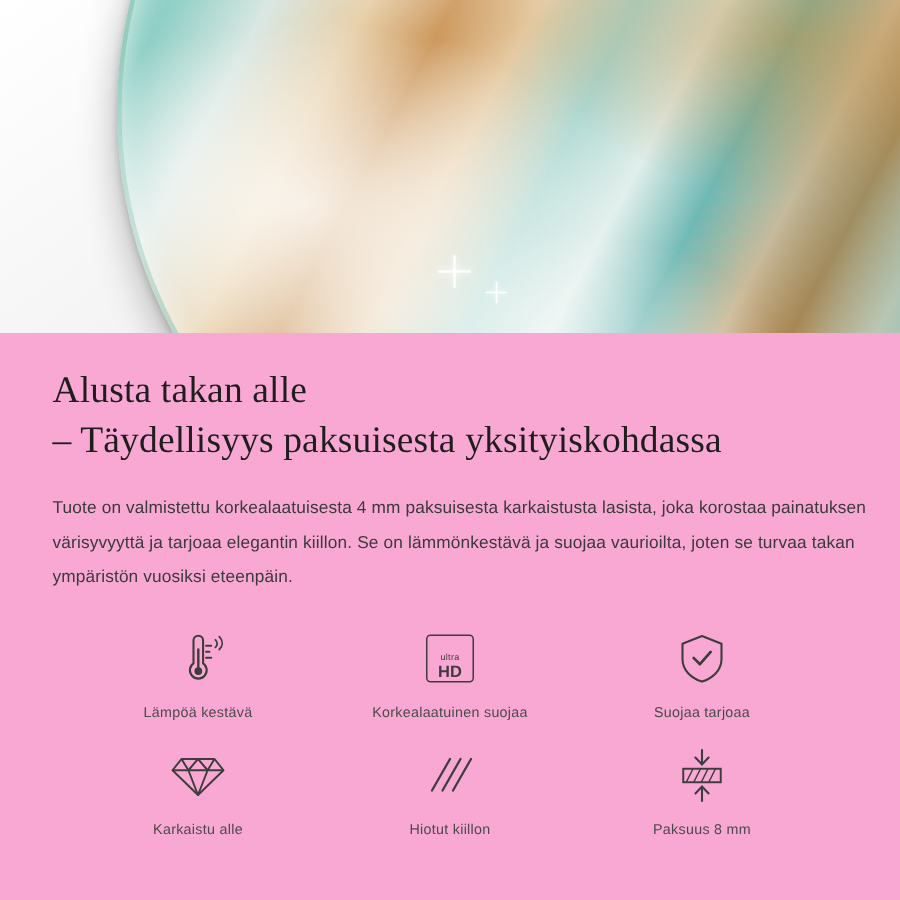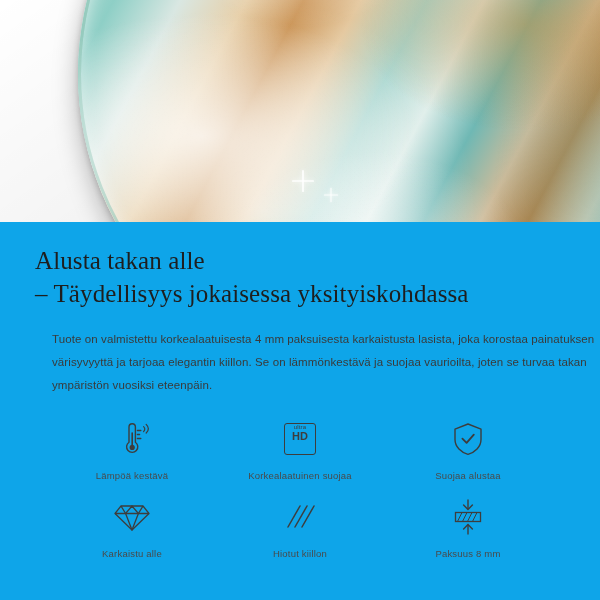--- a/index.html
+++ b/index.html
@@ -10,21 +10,21 @@
     width: 600px;
     height: 600px;
     background: #ffffff;
     font-family: "Liberation Sans", sans-serif;
     overflow: hidden;
   }
   .page {
     position: relative;
     width: 600px;
     height: 600px;
-    background: #0ea5e9;
+    background: #f9a8d4;
   }
 
   
   .hero {
     position: relative;
     width: 600px;
     height: 222px;
     overflow: hidden;
     background: #ffffff;
   }
@@ -115,21 +115,21 @@
     line-height: 1.32;
     color: #1e1e1e;
     font-weight: 400;
     margin: 22px 0 0 5px;
     letter-spacing: 0.1px;
   }
   .headline .line2 {
     display: block;
   }
   .body-copy {
-    margin: 18px 0 0 22px;
+    margin: 18px 0 0 5px;
     width: 548px;
     font-size: 11.5px;
     line-height: 2.0;
     color: #3a3a3a;
     letter-spacing: 0.1px;
   }
 
   
   .features {
     margin-top: 20px;
@@ -159,21 +159,21 @@
     text-align: left;
   }
   .ultrahd {
     width: 30px;
     height: 30px;
     border: 1.4px solid #3d3d3d;
     border-radius: 3px;
     display: flex;
     flex-direction: column;
     align-items: center;
-    justify-content: flex-start;
+    justify-content: flex-end;
     line-height: 1;
   }
   .ultrahd .u-top {
     font-size: 6px;
     letter-spacing: 0.2px;
     color: #3d3d3d;
   }
   .ultrahd .u-bot {
     font-size: 11px;
     font-weight: bold;
@@ -192,21 +192,21 @@
       <div class="plate-rim"></div>
 
     </div>
     <div class="sparkle s1"></div>
     <div class="sparkle s2"></div>
   </div>
 
   <div class="content">
     <h1 class="headline">
       <span>Alusta takan alle</span>
-      <span class="line2">– Täydellisyys jokaisessa yksityiskohdassa</span>
+      <span class="line2">– Täydellisyys paksuisesta yksityiskohdassa</span>
     </h1>
 
     <p class="body-copy">Tuote on valmistettu korkealaatuisesta 4 mm paksuisesta karkaistusta lasista, joka korostaa painatuksen värisyvyyttä ja tarjoaa elegantin kiillon. Se on lämmönkestävä ja suojaa vaurioilta, joten se turvaa takan ympäristön vuosiksi eteenpäin.</p>
 
     <div class="features">
 
       <div class="feature">
         <div class="feature-icon">
           <svg width="34" height="36" viewBox="0 0 34 36" fill="none" stroke="#3d3d3d" stroke-width="1.4" stroke-linecap="round">
             <path d="M14 6a3.2 3.2 0 0 1 6.4 0v15.2a5.6 5.6 0 1 1-6.4 0z"></path>
@@ -229,21 +229,21 @@
         <div class="feature-label">Korkealaatuinen suojaa</div>
       </div>
 
       <div class="feature">
         <div class="feature-icon">
           <svg width="34" height="38" viewBox="0 0 34 38" fill="none" stroke="#3d3d3d" stroke-width="1.4" stroke-linejoin="round">
             <path d="M17 4 L30 9.2 V19.5 C30 27 23.8 32.4 17 34.4 C10.2 32.4 4 27 4 19.5 V9.2 Z"></path>
             <path d="M11.4 18.6 L15.6 22.8 L22.8 14.6" stroke-width="1.8" stroke-linecap="round"></path>
           </svg>
         </div>
-        <div class="feature-label">Suojaa alustaa</div>
+        <div class="feature-label">Suojaa tarjoaa</div>
       </div>
 
       <div class="feature">
         <div class="feature-icon">
           <svg width="38" height="32" viewBox="0 0 38 32" fill="none" stroke="#3d3d3d" stroke-width="1.3" stroke-linejoin="round">
             <path d="M8 5 H30 L36 12.5 L19 29 L2 12.5 Z"></path>
             <path d="M2 12.5 H36"></path>
             <path d="M8 5 L12.6 12.5 L19 29 L25.4 12.5 L30 5"></path>
             <path d="M12.6 12.5 L19 5 L25.4 12.5"></path>
           </svg>

